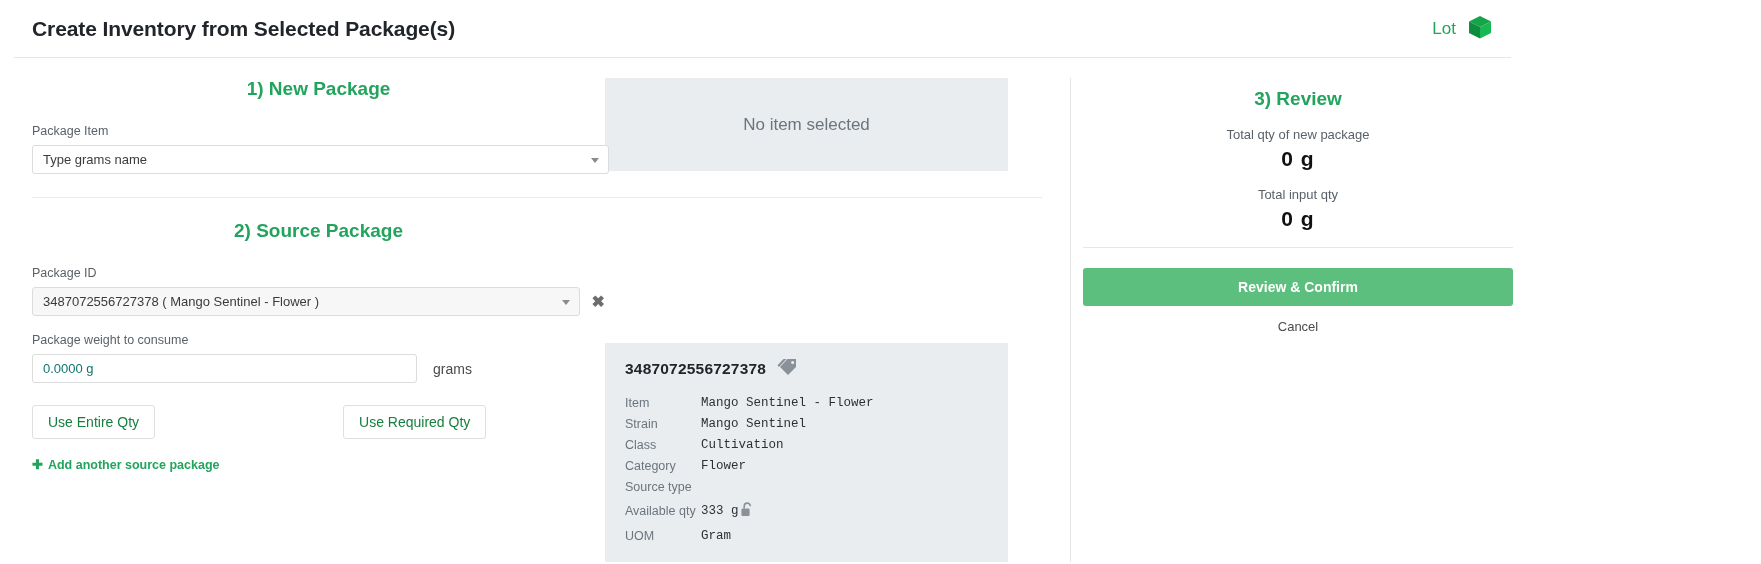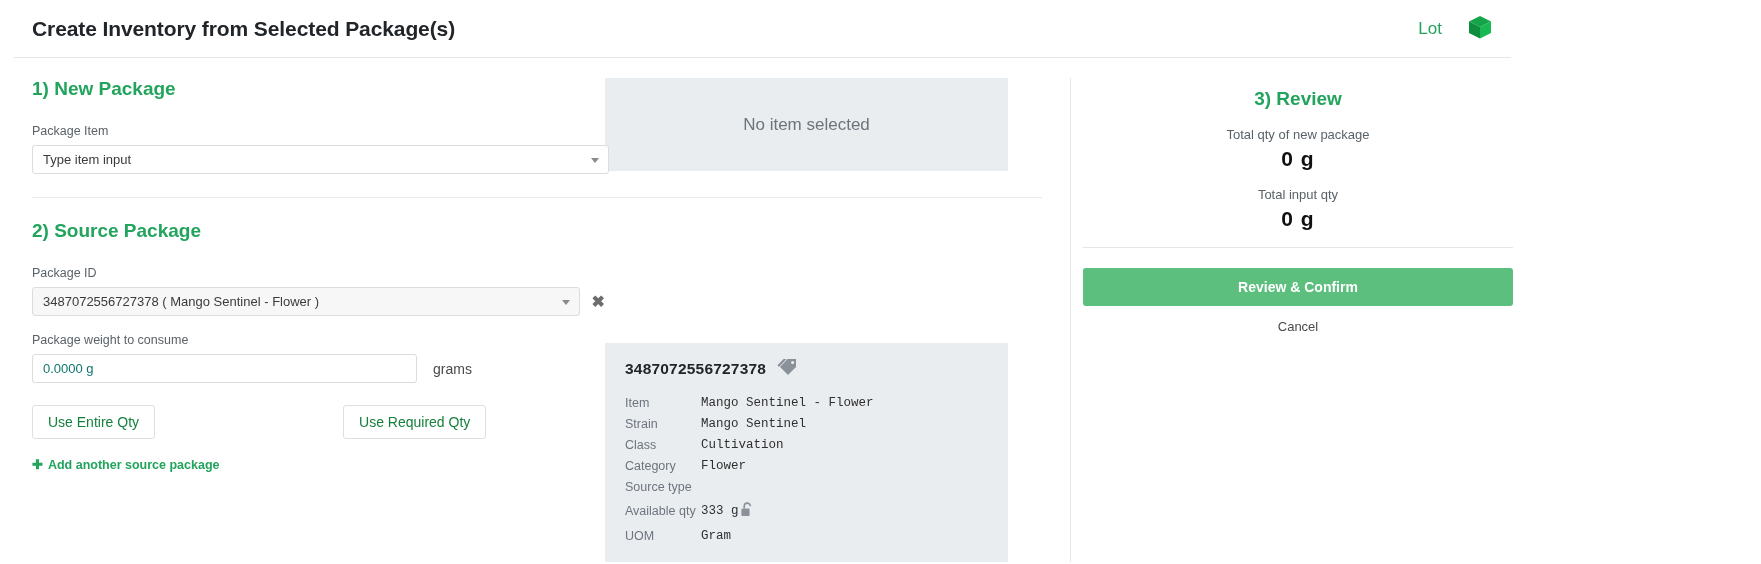--- a/index.html
+++ b/index.html
@@ -28,21 +28,21 @@
   }
   .header-title {
     font-size: 21px;
     font-weight: bold;
     color: #212529;
     letter-spacing: -0.1px;
   }
   .header-right {
     display: flex;
     align-items: center;
-    gap: 25px;
+    gap: 11px;
     text-align: right;
   }
   .lot-label {
     font-size: 17px;
     color: #22a45d;
     font-weight: normal;
   }
   .cube-icon { display: block; }
 
   .header-rule {
@@ -73,20 +73,21 @@
     margin-left: 27px;
     padding-left: 0;
     min-height: 290px;
   }
 
   .section-title {
     color: #22a45d;
     font-size: 19px;
     font-weight: bold;
     margin: 0 0 24px 0;
+    text-align: center;
   }
   .field-label {
     font-size: 12.5px;
     color: #5a6268;
     margin-bottom: 7px;
   }
 
   .select-box {
     position: relative;
     width: 577px;
@@ -294,21 +295,21 @@
   <hr class="header-rule">
 
   <div class="body">
 
     <div class="col-left">
 
       <h2 class="section-title">1) New Package</h2>
 
       <div class="field-label">Package Item</div>
       <div class="select-box">
-        <span>Type item input</span>
+        <span>Type grams name</span>
         <span class="select-caret"></span>
       </div>
 
       <hr class="divider-left">
 
       <h2 class="section-title">2) Source Package</h2>
 
       <div class="field-label">Package ID</div>
       <div class="row-with-clear">
         <div class="select-box filled">

